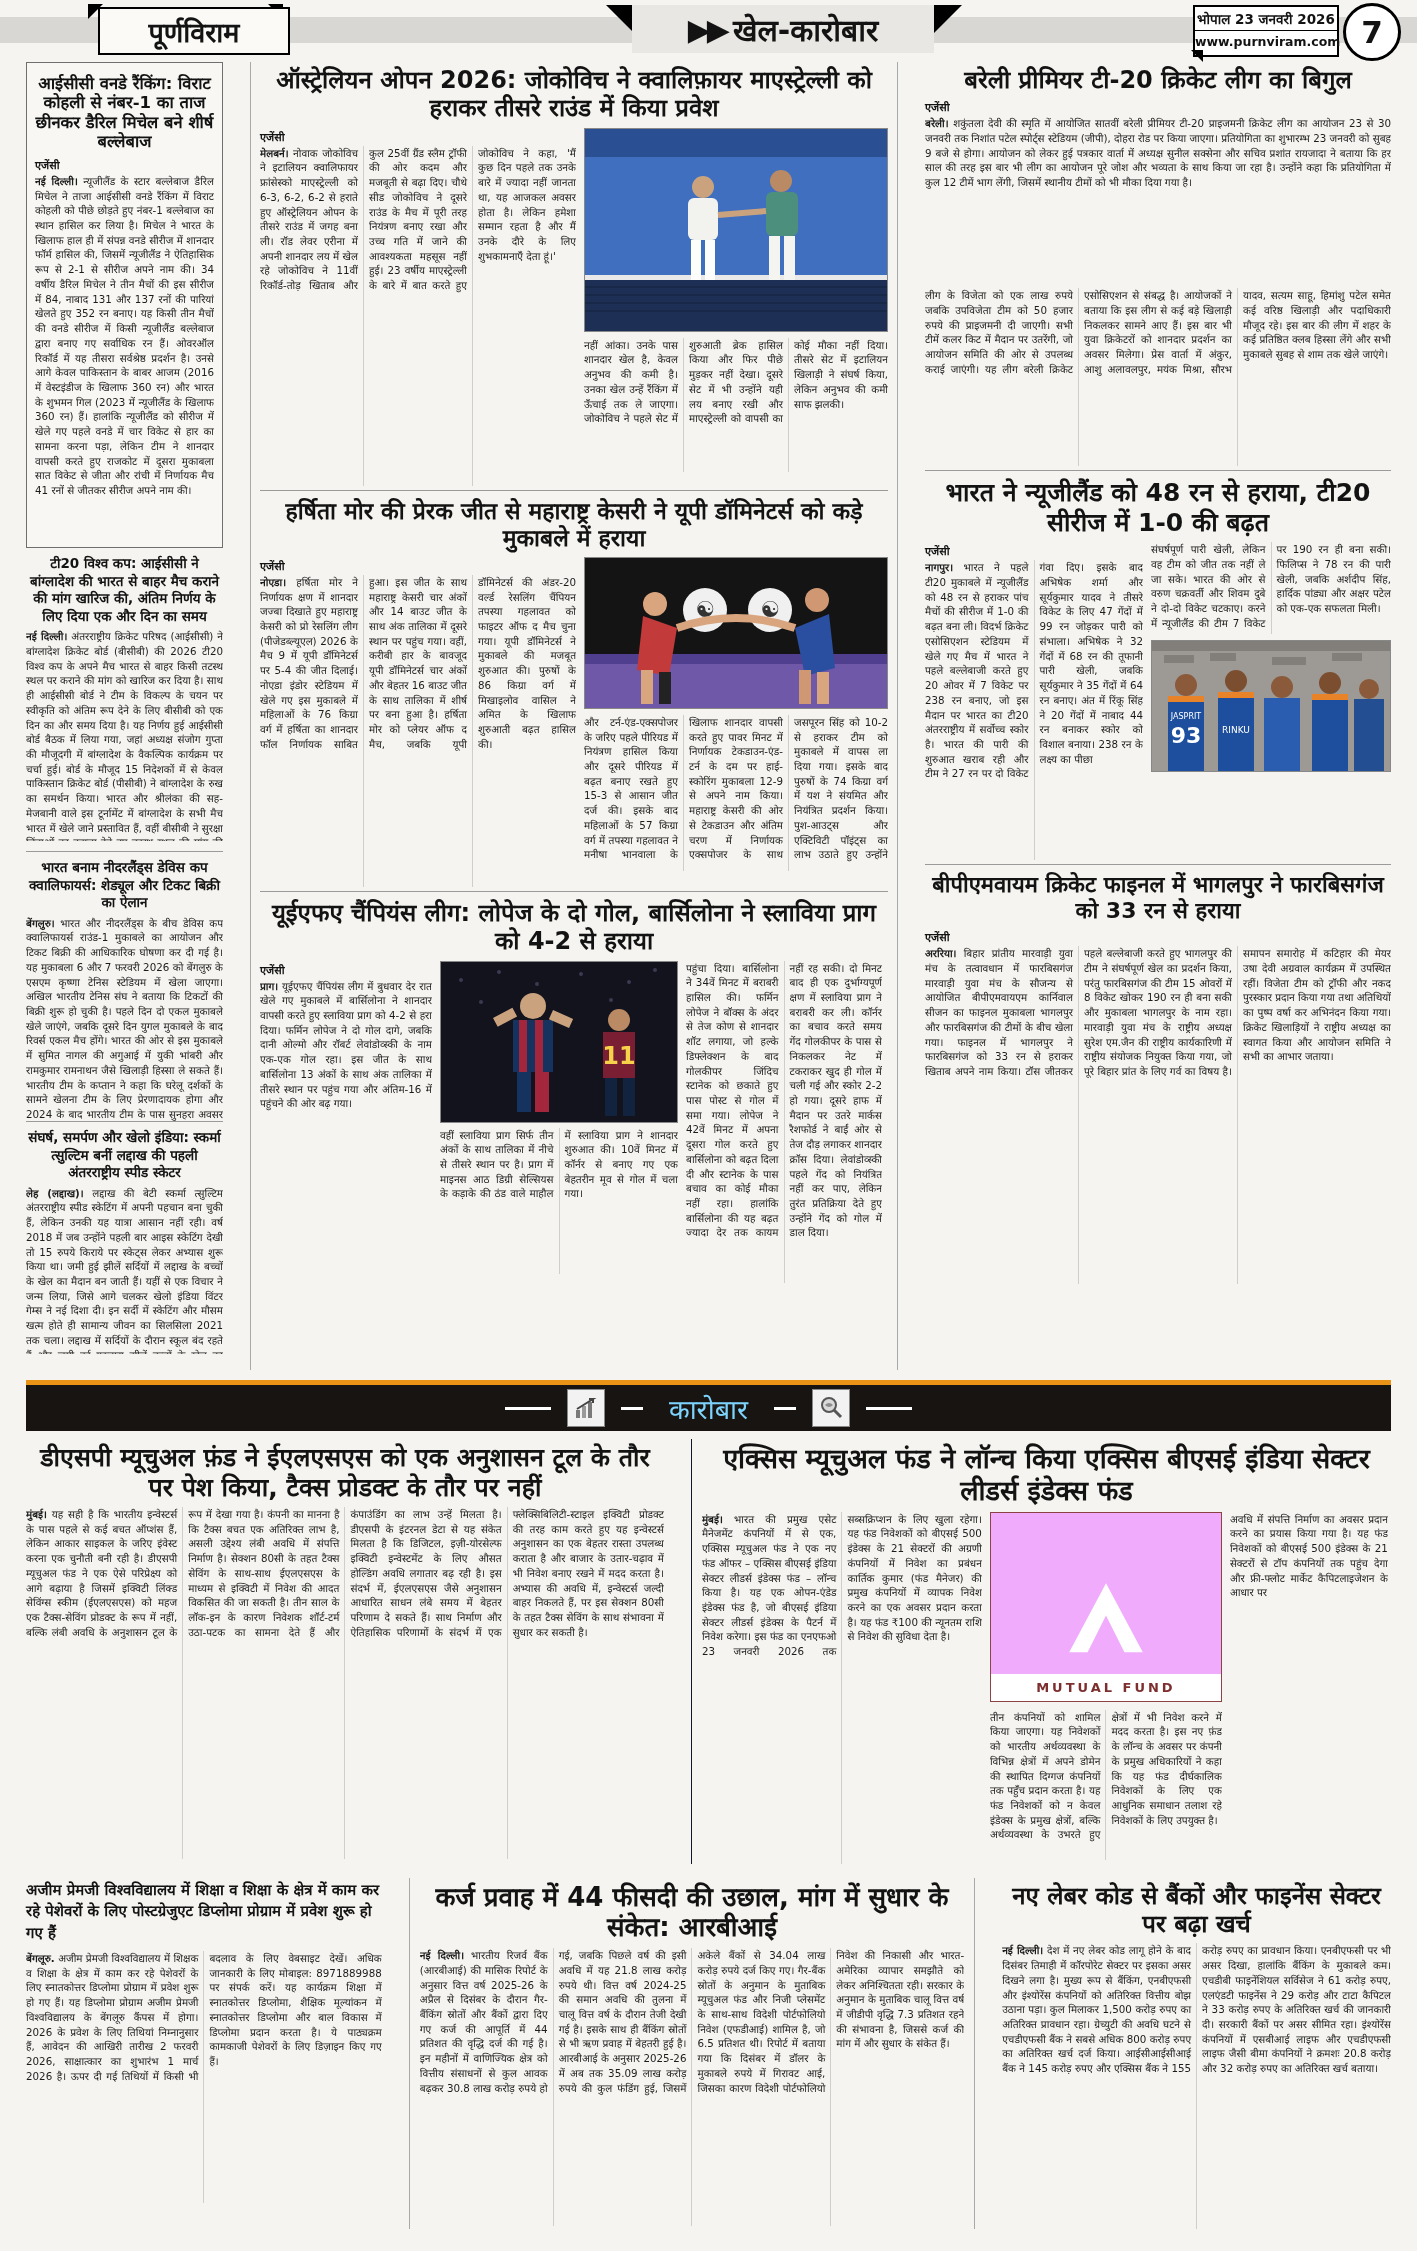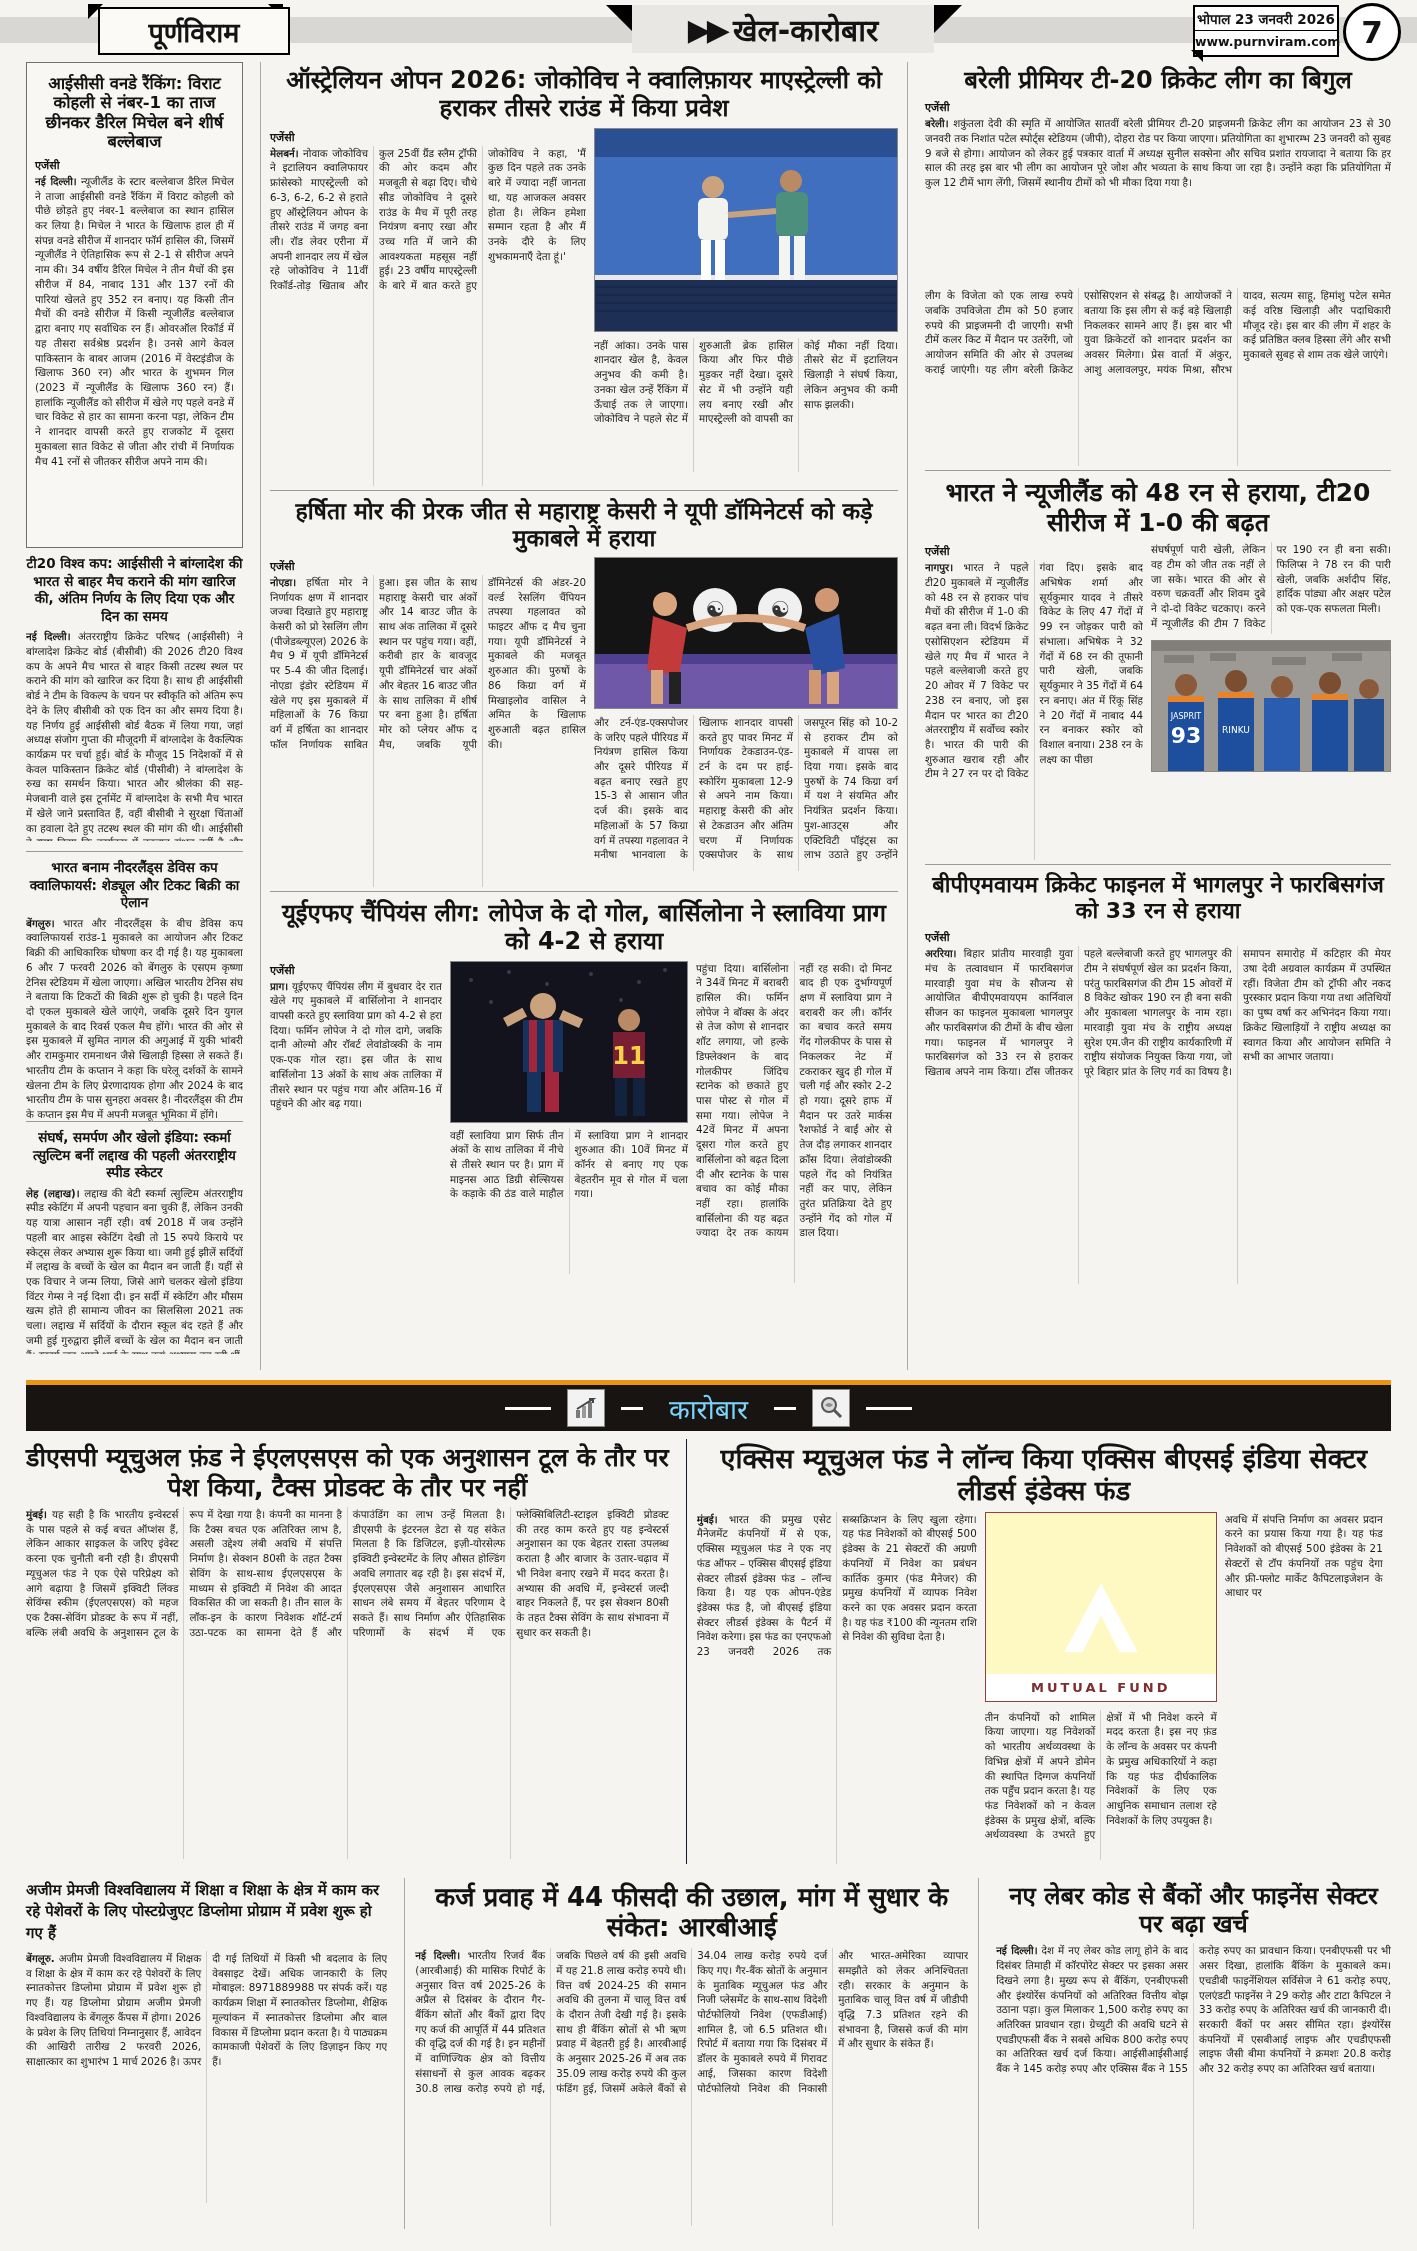--- a/index.html
+++ b/index.html
@@ -22,21 +22,21 @@
   .tag-tr{left:934px;top:5px;border-top:28px solid #000;border-right:28px solid transparent;}
   .datebox{position:absolute;right:78px;top:5px;width:142px;height:48px;border:2px solid #000;
            background:#fff;text-align:center;}
   .datebox .l1{font-weight:bold;font-size:13.5px;border-bottom:1px solid #000;padding:3px 2px 2px;}
   .datebox .l2{font-weight:bold;font-size:12.5px;padding-top:3px;}
   .date-tri{right:214px;top:50px;border-top:12px solid #000;border-left:12px solid transparent;position:absolute;}
   .pageno{position:absolute;right:16px;top:3px;width:52px;height:52px;border:3px solid #000;
           border-radius:50%;background:#fff;display:flex;align-items:center;justify-content:center;
           font-size:31px;font-weight:bold;}
   
-  .grid{display:flex;gap:17px;margin:4px 26px 0;}
+  .grid{display:flex;gap:27px;margin:4px 26px 0;}
   .colL{width:244px;}
   .colC{width:628px;border-left:1px solid #a9a9a9;border-right:1px solid #a9a9a9;padding:0 9px;}
   .colR{width:466px;}
   h2{margin:4px 0 5px;text-align:center;line-height:1.18;}
   .bodytxt{font-size:10.3px;line-height:1.43;text-align:justify;overflow:hidden;color:#1c1c1c;}
   .c2{column-count:2}.c3{column-count:3}.c4{column-count:4}
   .bodytxt{column-gap:11px;column-rule:1px solid #cfcecb;}
   .byline{font-weight:bold;font-size:11px;margin:1px 0 2px;}
   .city{font-weight:bold;}
   .art{border-bottom:1px solid #9a9a9a;padding-bottom:4px;margin-bottom:7px;}
@@ -346,21 +346,21 @@
   </article>
 
   <article style="width:700px;border-left:1px solid #0f172a;padding-left:10px">
     <h2 class="h27">एक्सिस म्यूचुअल फंड ने लॉन्च किया एक्सिस बीएसई इंडिया सेक्टर लीडर्स इंडेक्स फंड</h2>
     <div class="row">
       <div class="bodytxt c2" style="width:280px;height:352px">
         <span class="city">मुंबई।</span>
         <span>भारत की प्रमुख एसेट मैनेजमेंट कंपनियों में से एक, एक्सिस म्यूचुअल फंड ने एक नए फंड ऑफर – एक्सिस बीएसई इंडिया सेक्टर लीडर्स इंडेक्स फंड – लॉन्च किया है। यह एक ओपन-एंडेड इंडेक्स फंड है, जो बीएसई इंडिया सेक्टर लीडर्स इंडेक्स के पैटर्न में निवेश करेगा। इस फंड का एनएफओ 23 जनवरी 2026 तक सब्सक्रिप्शन के लिए खुला रहेगा। यह फंड निवेशकों को बीएसई 500 इंडेक्स के 21 सेक्टरों की अग्रणी कंपनियों में निवेश का प्रबंधन कार्तिक कुमार (फंड मैनेजर) की प्रमुख कंपनियों में व्यापक निवेश करने का एक अवसर प्रदान करता है। यह फंड ₹100 की न्यूनतम राशि से निवेश की सुविधा देता है।</span>
       </div>
       <div style="width:232px">
-        <div style="width:230px;height:188px;background:#fef9c3;border:1px solid #8c4343;display:flex;flex-direction:column;align-items:center;justify-content:flex-end;">
+        <div style="width:230px;height:188px;background:#f0abfc;border:1px solid #8c4343;display:flex;flex-direction:column;align-items:center;justify-content:flex-end;">
           <svg width="92" height="92" viewBox="0 0 40 40" style="margin-bottom:8px">
             <path d="M20 4 L36 34 L28 34 L20 18 L12 34 L4 34 Z" fill="#ffffff"></path>
           </svg>
           <div style="background:#fff;width:100%;text-align:center;padding:6px 0;font-size:13px;letter-spacing:3px;color:#7d2f2f;font-weight:bold">MUTUAL FUND</div>
         </div>
         <div class="bodytxt c2" style="height:150px;margin-top:8px">तीन कंपनियों को शामिल किया जाएगा। यह निवेशकों को भारतीय अर्थव्यवस्था के विभिन्न क्षेत्रों में अपने डोमेन की स्थापित दिग्गज कंपनियों तक पहुँच प्रदान करता है। यह फंड निवेशकों को न केवल इंडेक्स के प्रमुख क्षेत्रों, बल्कि अर्थव्यवस्था के उभरते हुए क्षेत्रों में भी निवेश करने में मदद करता है। इस नए फ़ंड के लॉन्च के अवसर पर कंपनी के प्रमुख अधिकारियों ने कहा कि यह फंड दीर्घकालिक निवेशकों के लिए एक आधुनिक समाधान तलाश रहे निवेशकों के लिए उपयुक्त है।</div>
       </div>
       <div class="bodytxt" style="width:158px;height:352px">अवधि में संपत्ति निर्माण का अवसर प्रदान करने का प्रयास किया गया है। यह फंड निवेशकों को बीएसई 500 इंडेक्स के 21 सेक्टरों से टॉप कंपनियों तक पहुंच देगा और फ्री-फ्लोट मार्केट कैपिटलाइजेशन के आधार पर</div>
     </div>
   </article>

